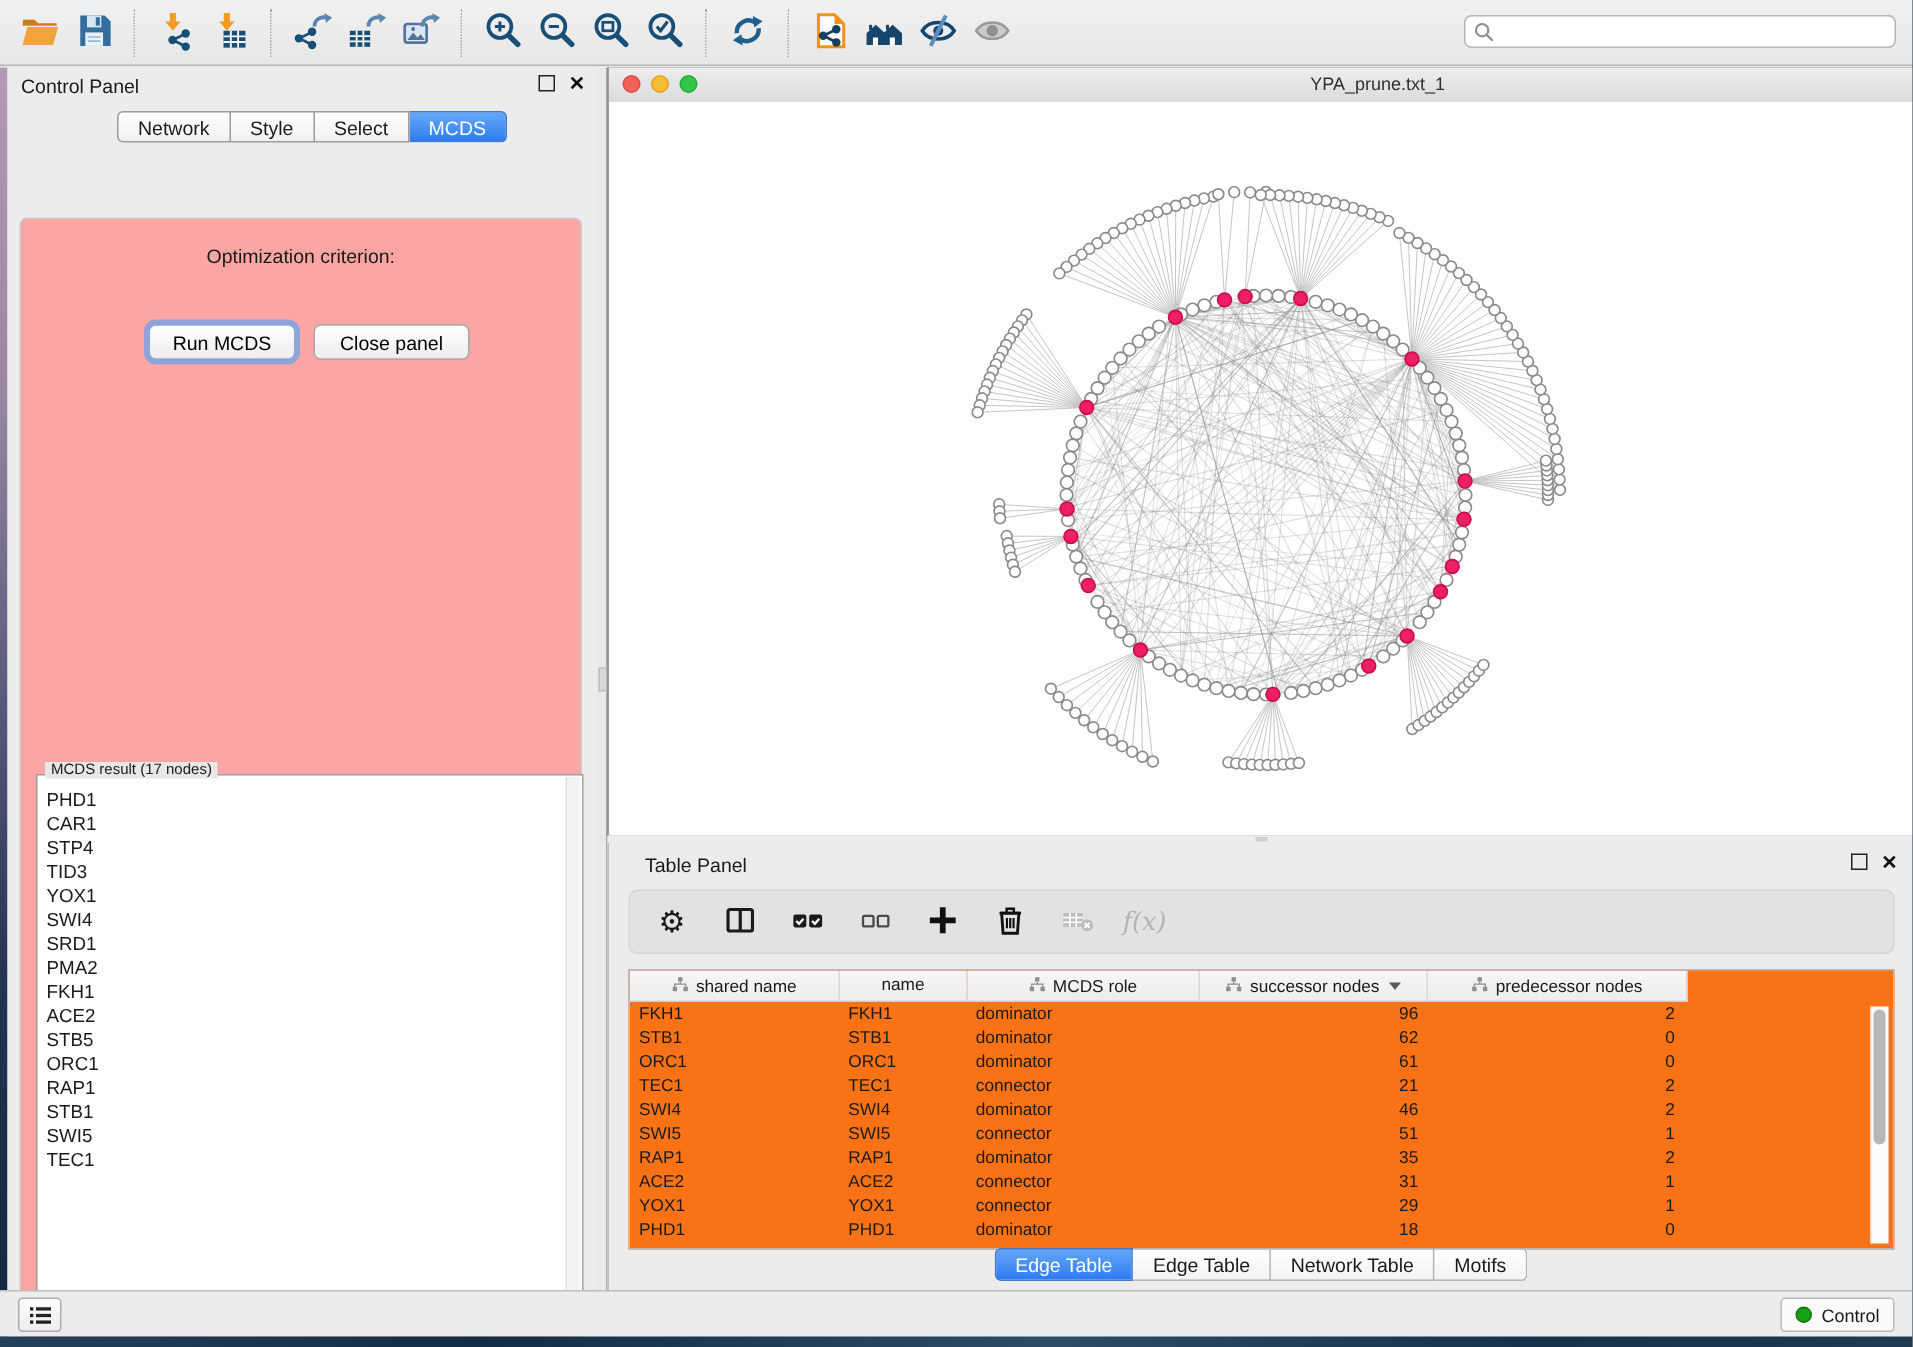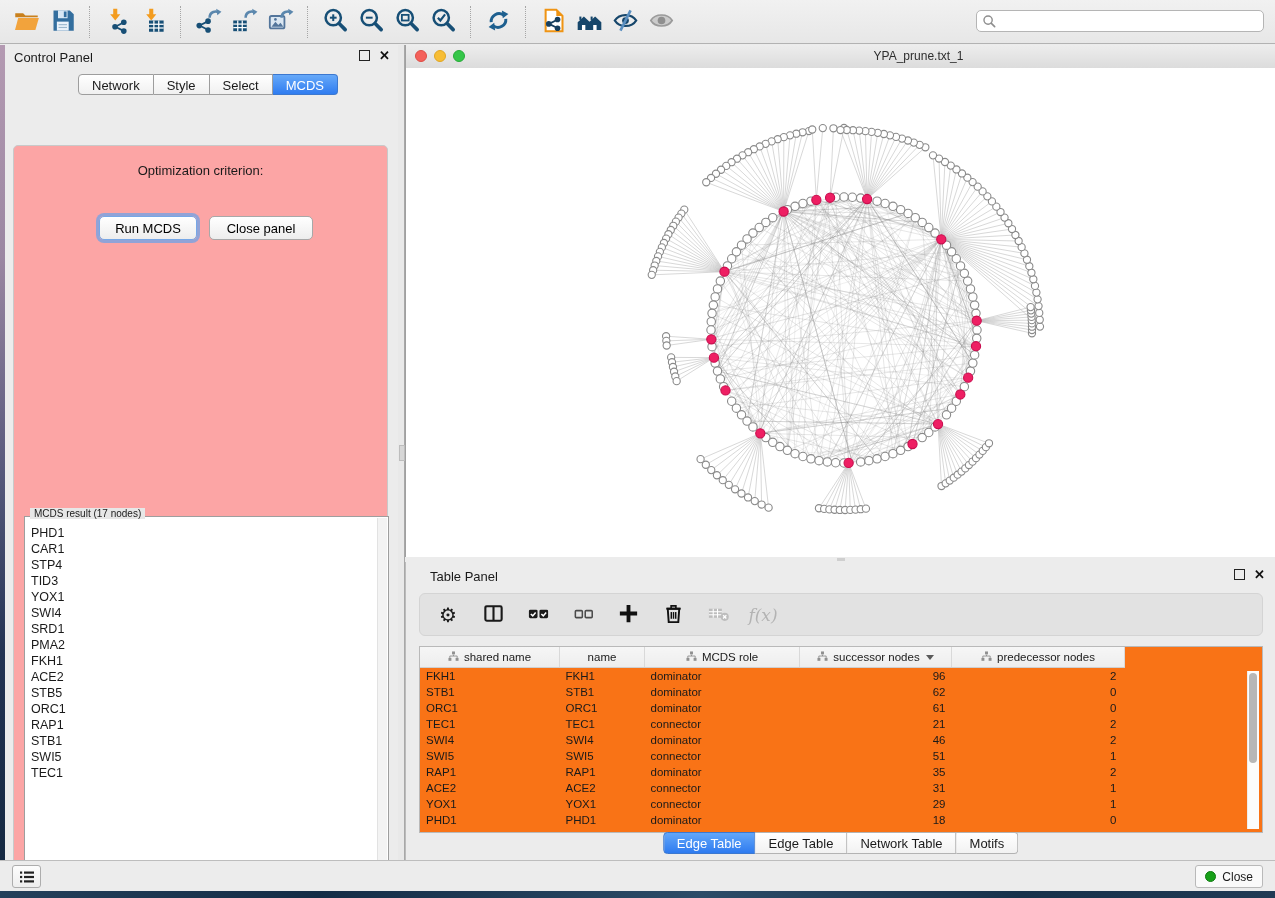--- a/index.html
+++ b/index.html
@@ -1242,18 +1242,18 @@
             <rect x="4" y="0.5" width="10" height="2.2"></rect>
           <rect x="0" y="4.9" width="2.2" height="2.2"></rect>
             <rect x="4" y="4.9" width="10" height="2.2"></rect>
           <rect x="0" y="9.3" width="2.2" height="2.2"></rect>
             <rect x="4" y="9.3" width="10" height="2.2"></rect>
         </g>
       </svg>
     </span>
     <span class="memory-btn">
       <span class="green-dot"></span>
-      <span>Close</span>
+      <span>Control</span>
     </span>
   </div>
 
   <div class="wp-bottom"></div>
 </div>
 
 </body></html>

